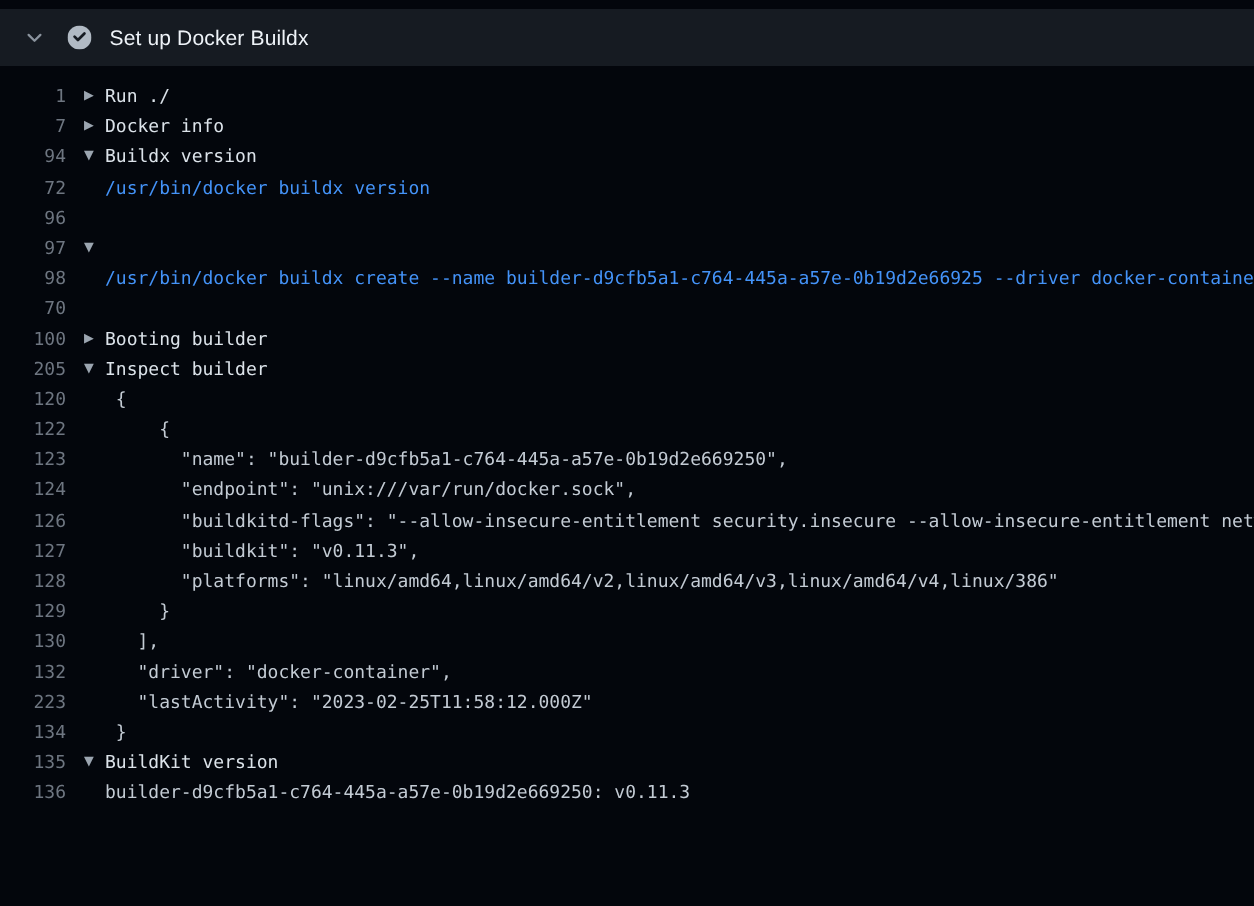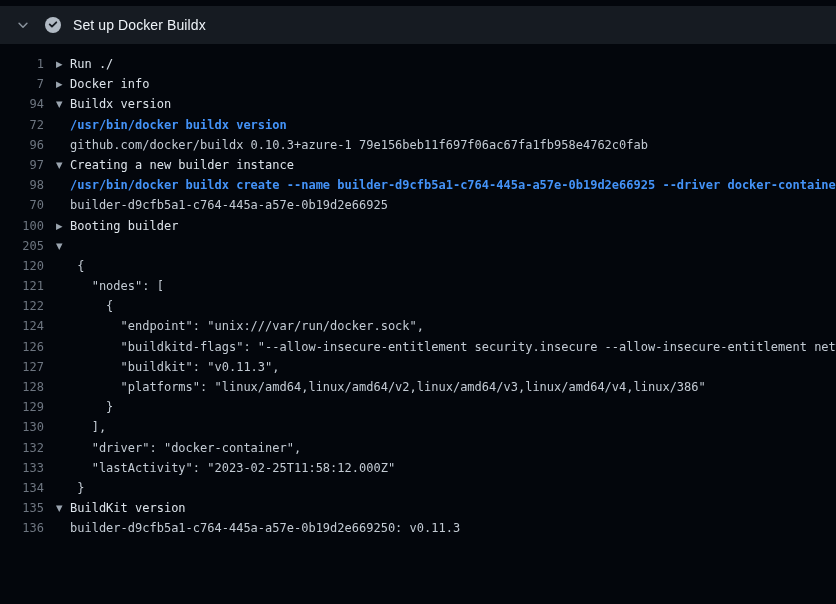--- a/index.html
+++ b/index.html
@@ -60,21 +60,21 @@
     width: 14px;
     margin-left: 6px;
     color: var(--marker-fg);
     font-family: "DejaVu Sans", sans-serif;
     font-size: 8.5px;
   }
   .log-line .text { white-space: pre; }
   .log-line.group .text { color: var(--group-fg); text-align: right; }
   .log-line.group { cursor: pointer; }
   .log-line.output .text { color: var(--output-fg); }
-  .log-line.command .text { color: var(--command-fg); font-weight: bold; }
+  .log-line.command .text { color: var(--command-fg); font-weight: normal; }
 </style>
 </head>
 <body>
 
 <div>
 
   <div class="step-header">
     <svg class="chevron" viewBox="0 0 16 16">
       <path d="M3.5 6 L8 10.5 L12.5 6" fill="none" stroke="#8b949e" stroke-width="1.7" stroke-linecap="round" stroke-linejoin="round"></path>
     </svg>
@@ -104,62 +104,60 @@
     <span class="text">Buildx version</span>
   </div>
       <div class="log-line command">
     <span class="num">72</span>
     <span class="marker"></span>
     <span class="text">/usr/bin/docker buildx version</span>
   </div>
       <div class="log-line output">
     <span class="num">96</span>
     <span class="marker"></span>
-    <span class="text">github.com/docker/buildx 0.10.3+azure-1 79e156beb11f697f06ac67fa1fb958e4762c0fab</span>
   </div>
       <div class="log-line group">
     <span class="num">97</span>
     <span class="marker">▼</span>
-    <span class="text">Creating a new builder instance</span>
   </div>
       <div class="log-line command">
     <span class="num">98</span>
     <span class="marker"></span>
     <span class="text">/usr/bin/docker buildx create --name builder-d9cfb5a1-c764-445a-a57e-0b19d2e66925 --driver docker-container</span>
   </div>
       <div class="log-line output">
     <span class="num">70</span>
     <span class="marker"></span>
-    <span class="text">builder-d9cfb5a1-c764-445a-a57e-0b19d2e66925</span>
   </div>
       <div class="log-line group">
     <span class="num">100</span>
     <span class="marker">▶</span>
     <span class="text">Booting builder</span>
   </div>
       <div class="log-line group">
     <span class="num">205</span>
     <span class="marker">▼</span>
+    <span class="text">Inspect builder</span>
   </div>
       <div class="log-line output">
     <span class="num">120</span>
     <span class="marker"></span>
     <span class="text"> {</span>
   </div>
       <div class="log-line output">
-    <span class="num">121</span>
-    <span class="marker"></span>
-    <span class="text">   "nodes": [</span>
-  </div>
-      <div class="log-line output">
     <span class="num">122</span>
     <span class="marker"></span>
     <span class="text">     {</span>
   </div>
       <div class="log-line output">
+    <span class="num">123</span>
+    <span class="marker"></span>
+    <span class="text">       "name": "builder-d9cfb5a1-c764-445a-a57e-0b19d2e669250",</span>
+  </div>
+      <div class="log-line output">
     <span class="num">124</span>
     <span class="marker"></span>
     <span class="text">       "endpoint": "unix:///var/run/docker.sock",</span>
   </div>
       <div class="log-line output">
     <span class="num">126</span>
     <span class="marker"></span>
     <span class="text">       "buildkitd-flags": "--allow-insecure-entitlement security.insecure --allow-insecure-entitlement network.host",</span>
   </div>
       <div class="log-line output">
@@ -181,21 +179,21 @@
     <span class="num">130</span>
     <span class="marker"></span>
     <span class="text">   ],</span>
   </div>
       <div class="log-line output">
     <span class="num">132</span>
     <span class="marker"></span>
     <span class="text">   "driver": "docker-container",</span>
   </div>
       <div class="log-line output">
-    <span class="num">133</span>
+    <span class="num">223</span>
     <span class="marker"></span>
     <span class="text">   "lastActivity": "2023-02-25T11:58:12.000Z"</span>
   </div>
       <div class="log-line output">
     <span class="num">134</span>
     <span class="marker"></span>
     <span class="text"> }</span>
   </div>
       <div class="log-line group">
     <span class="num">135</span>

